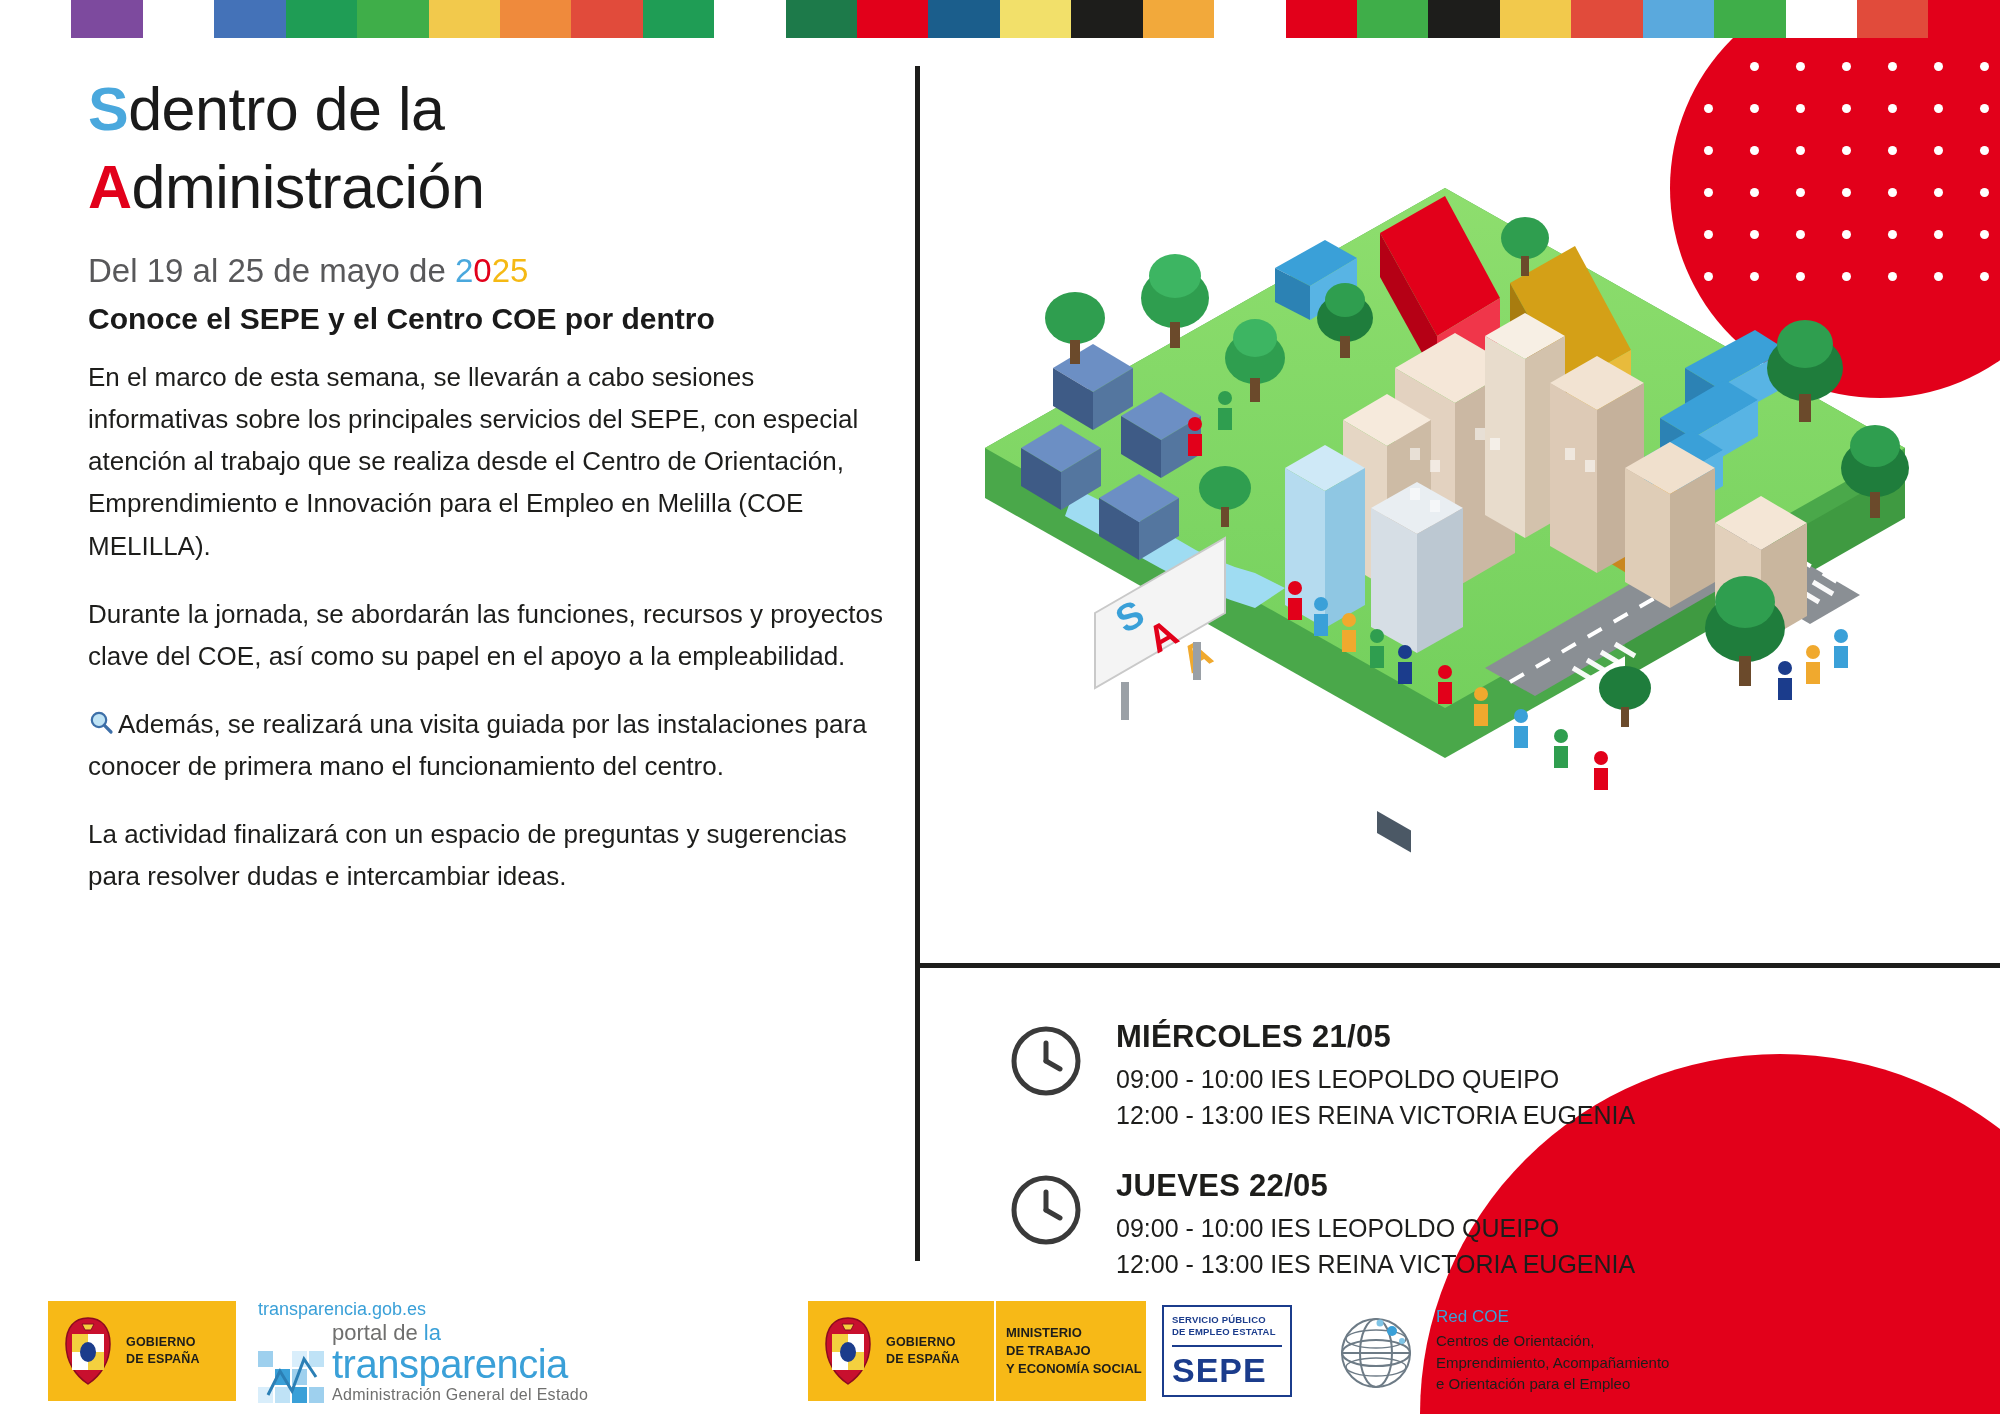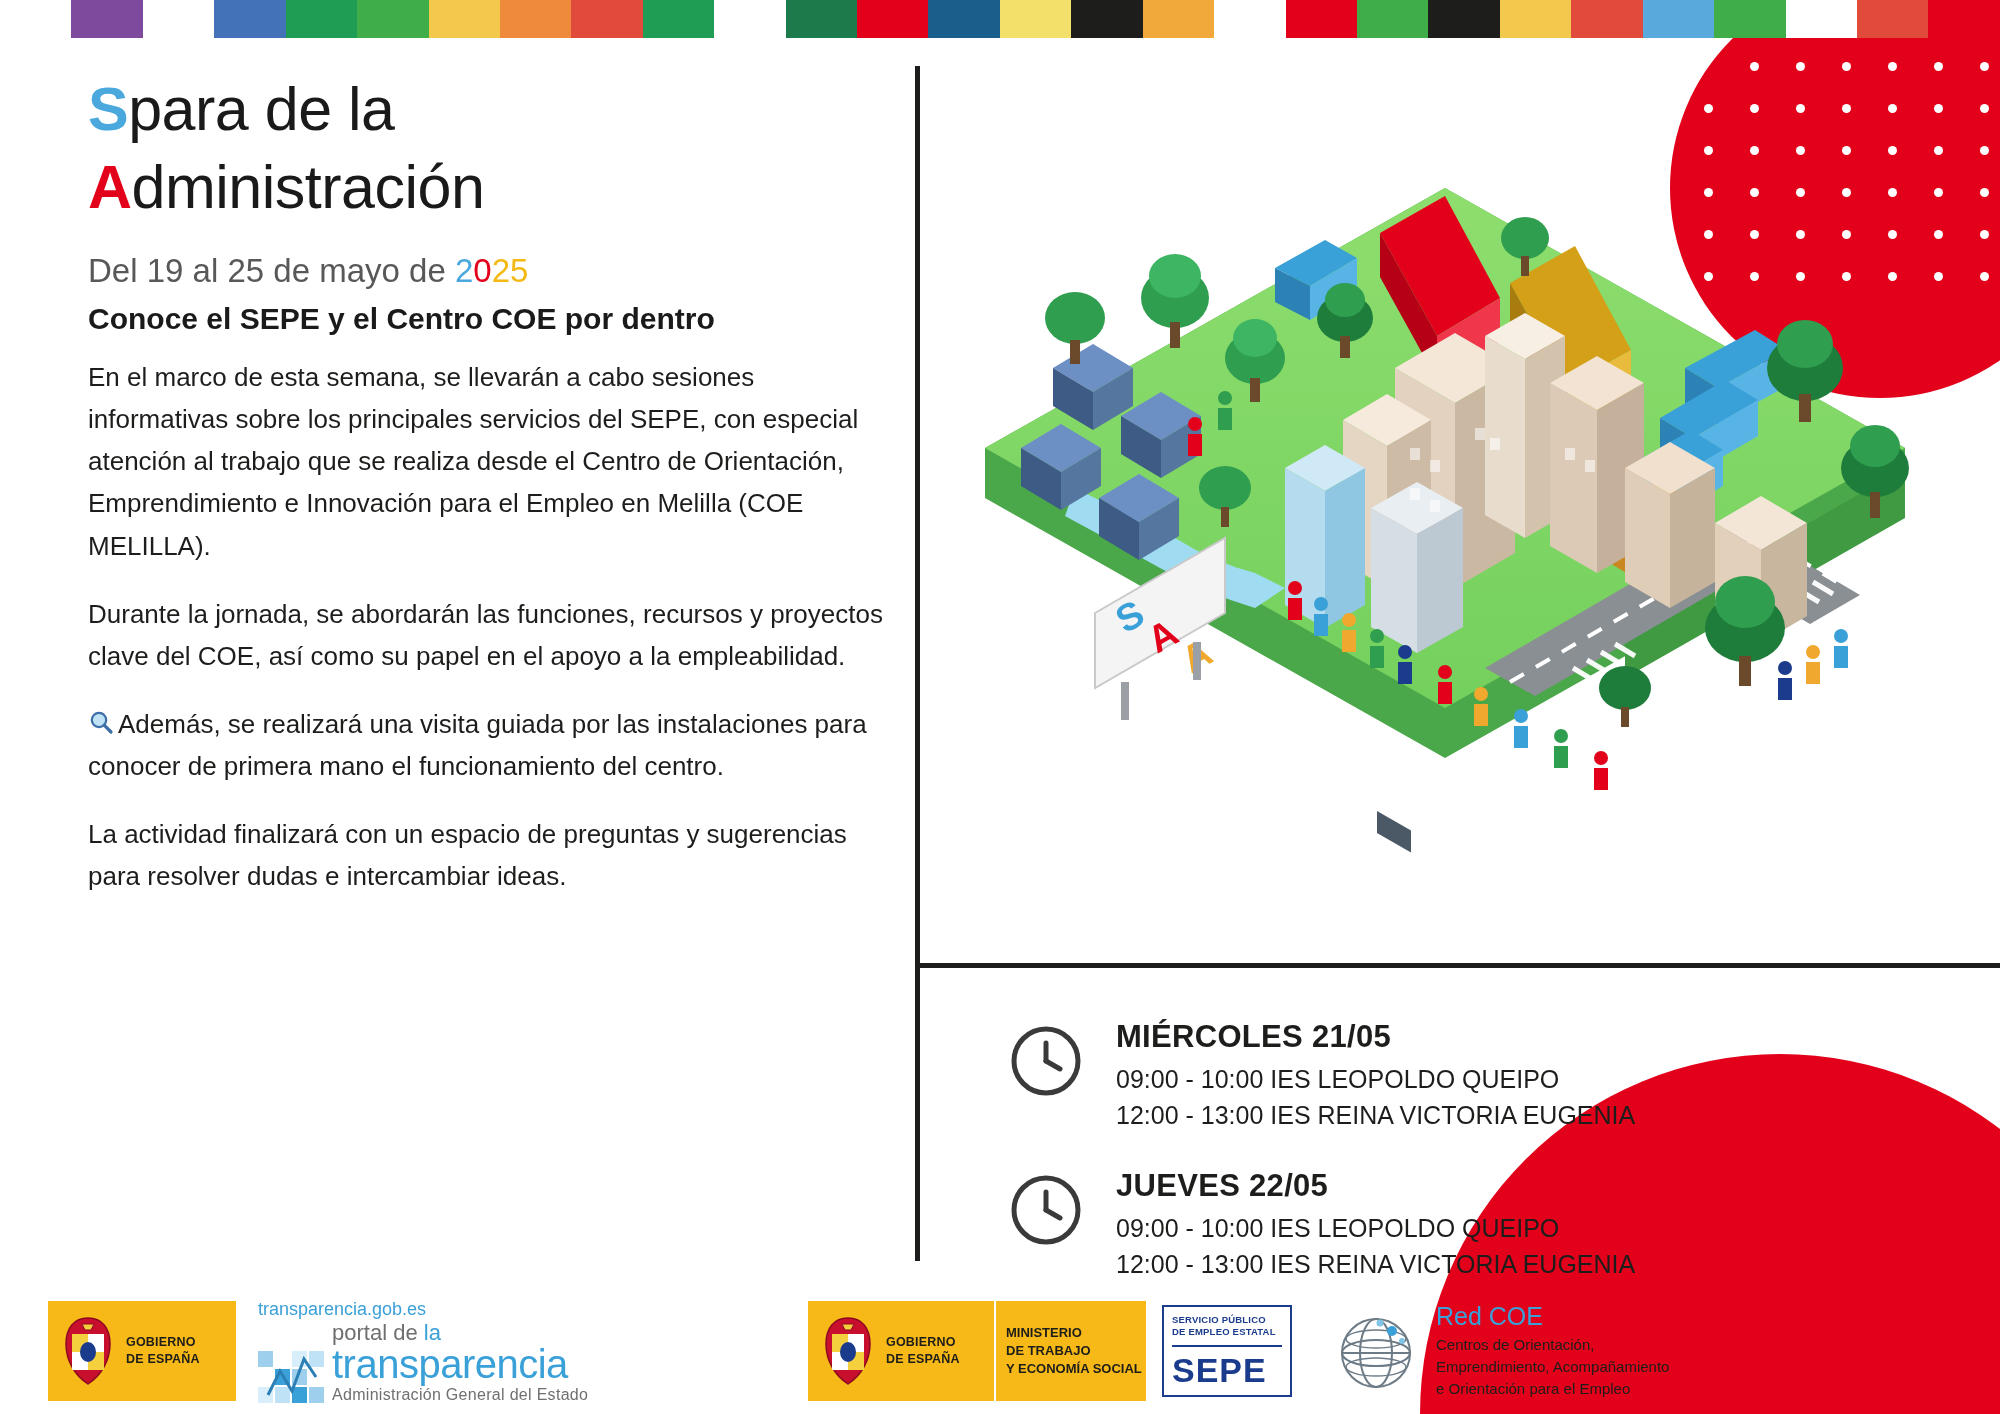--- a/index.html
+++ b/index.html
@@ -295,21 +295,21 @@
     letter-spacing: 1px;
   }
 
   .logo-redcoe {
     margin-left: 38px;
     display: flex;
     align-items: center;
   }
   .globe { width: 92px; height: 92px; flex: 0 0 92px; margin-right: 14px; }
   .redcoe-title {
-    font-size: 25px;
+    font-size: 17px;
     color: #3aa0d8;
     margin-bottom: 3px;
   }
   .redcoe-sub {
     font-size: 15px;
     color: #1d1d1b;
     line-height: 1.45;
   }
 </style>
 </head>
@@ -392,21 +392,21 @@
         <div class="dot" style="left: 264px; top: 294px;"></div>
         <div class="dot" style="left: 310px; top: 294px;"></div>
       </div>
   </div>
   <div class="red-corner-br"></div>
 
   <div class="left-col">
 
     <h1 class="title">
       <span class="ln">
-        <span class="blue">S</span><span>para de la</span>
+        <span class="blue">S</span><span>dentro de la</span>
       </span>
       <span class="ln">
         <span class="red">A</span><span>dministración</span>
       </span>
     </h1>
 
     <div class="dates">
       <span>Del 19 al 25 de mayo de </span><span class="y-2">2</span><span class="y-0">0</span><span class="y-25">25</span>
     </div>
 

